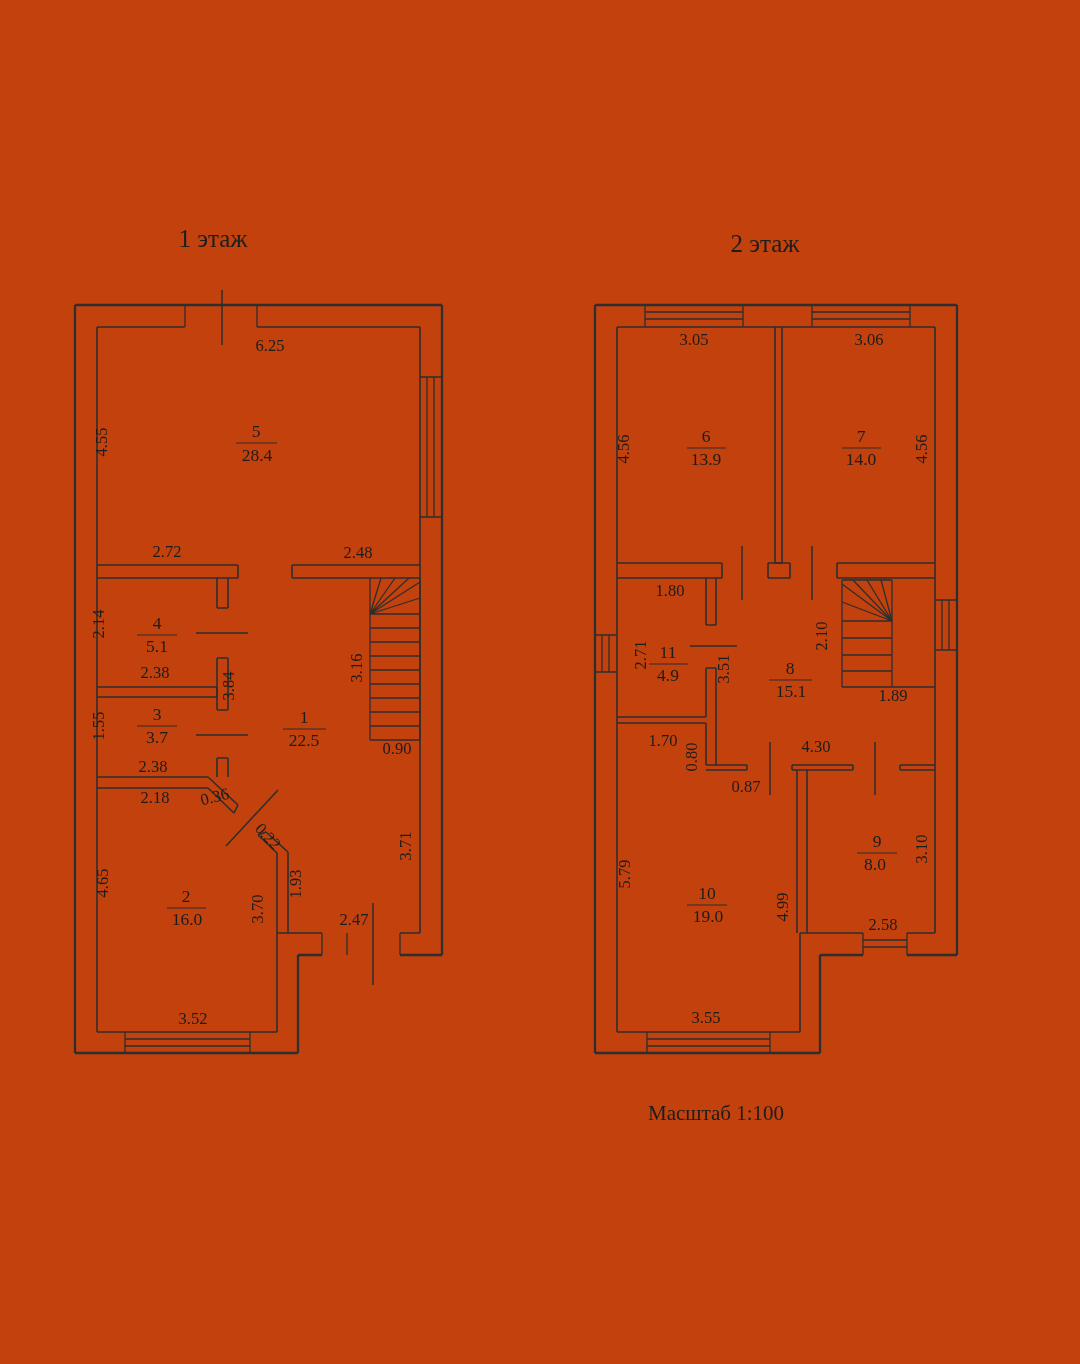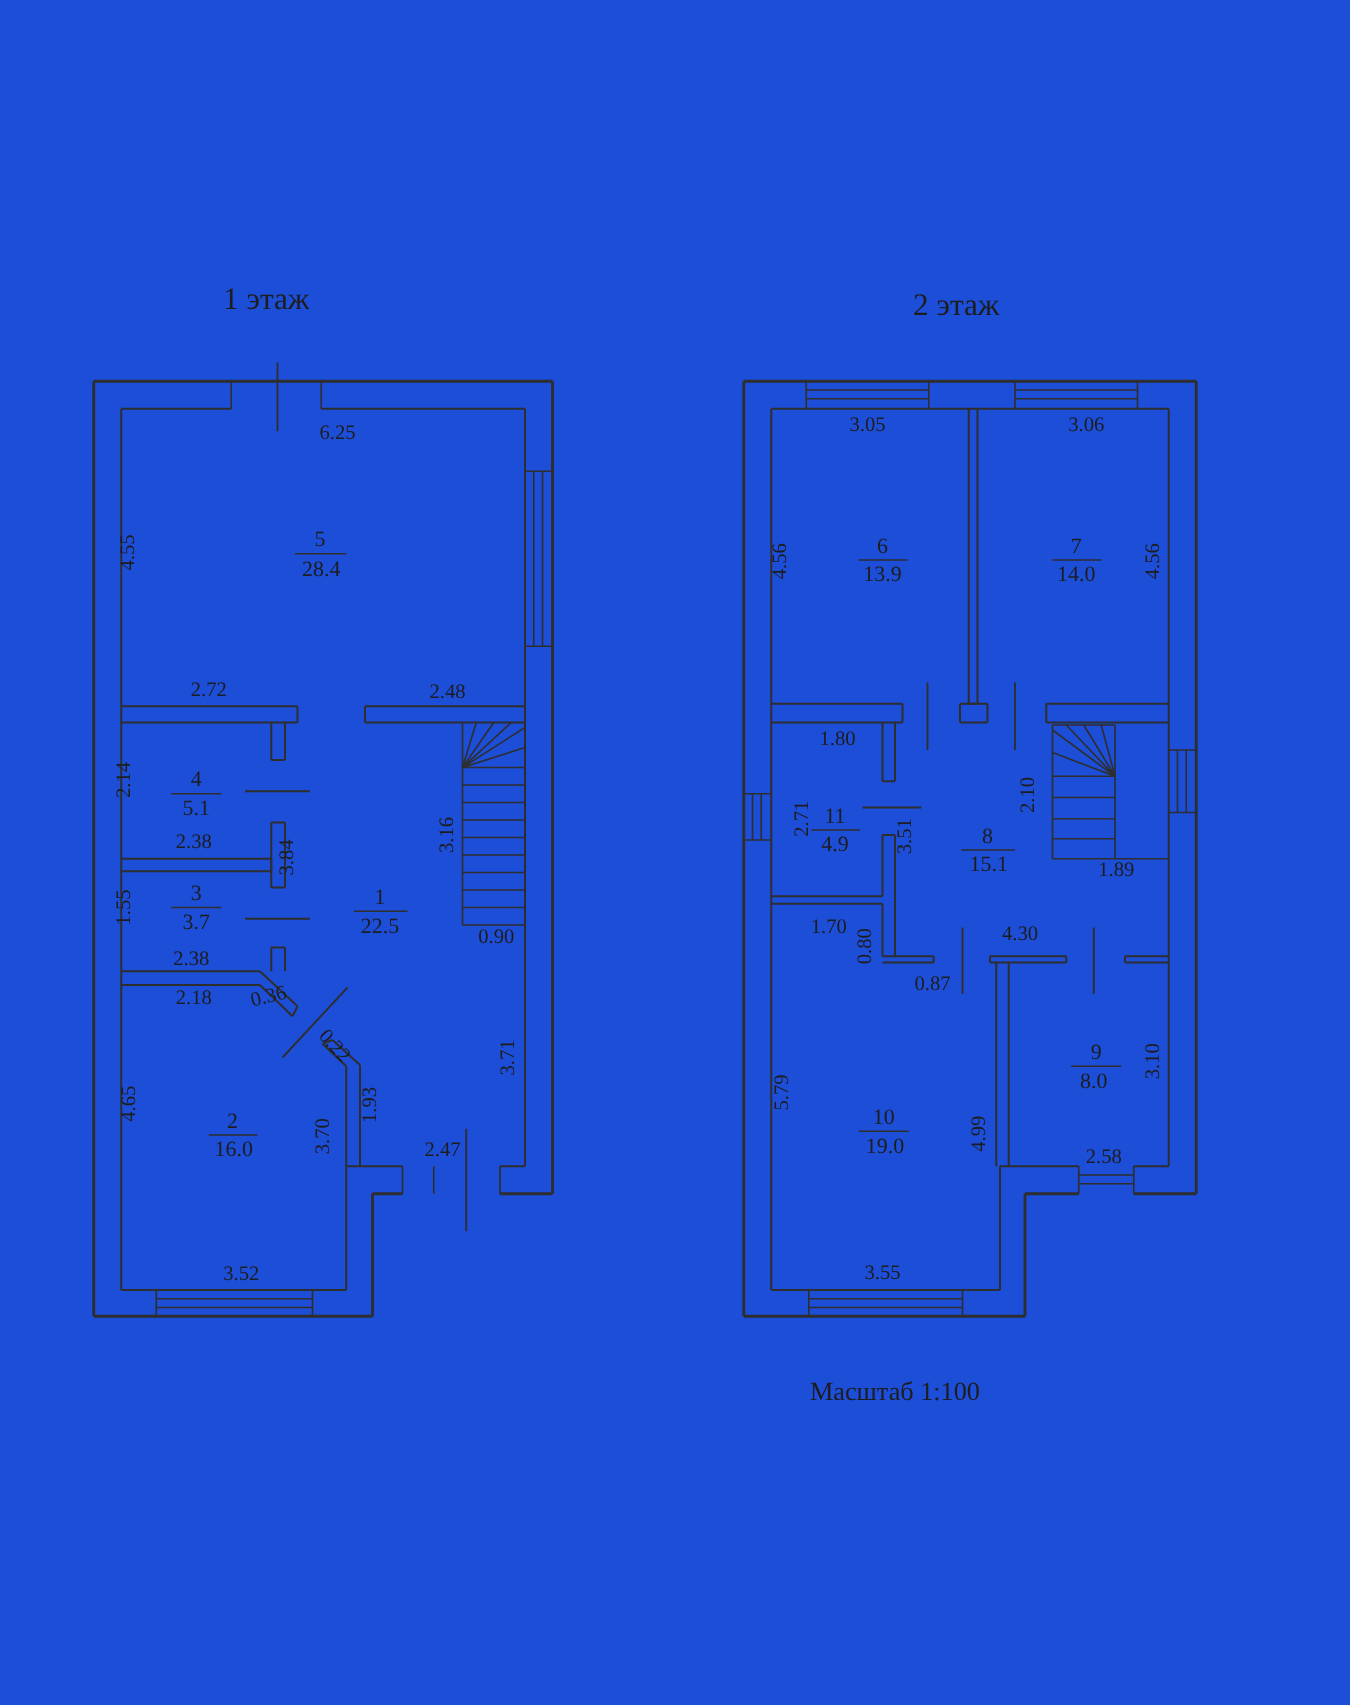--- a/index.html
+++ b/index.html
@@ -1,16 +1,16 @@
 <!DOCTYPE html>
 <html><head>
 <meta charset="utf-8">
 <style>
   html,body{margin:0;padding:0;background:#ffffff;}
-  .page{position:relative;width:1080px;height:1364px;background:#1d4ed8;overflow:hidden;
+  .page{position:relative;width:1080px;height:1364px;background:#c2410c;overflow:hidden;
         font-family:"Liberation Serif","DejaVu Serif",serif;}
   svg{position:absolute;left:0;top:0;}
   svg text{fill:#1d1d1d;font-family:"Liberation Serif","DejaVu Serif",serif;}
   .dim{font-size:16.5px;}
   .room-num{font-size:17.5px;}
   .room-area{font-size:17.5px;}
   .plan-title{font-size:25px;}
   .scale-note{font-size:21px;}
   .w-outer{stroke:#2e2e2e;stroke-width:2.3;fill:none;}
   .w-inner{stroke:#2e2e2e;stroke-width:1.6;fill:none;}

